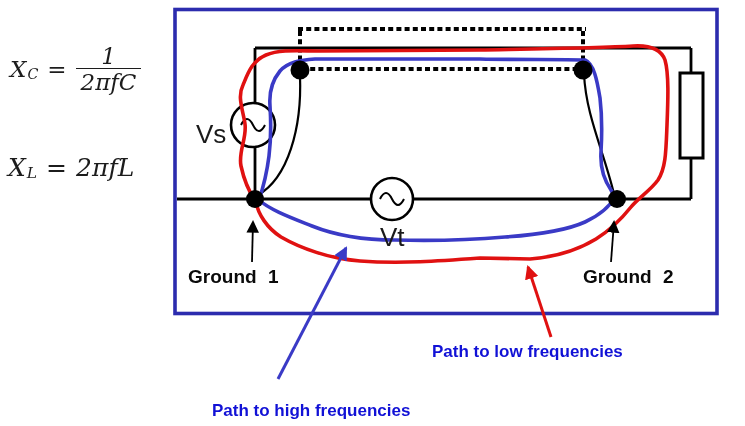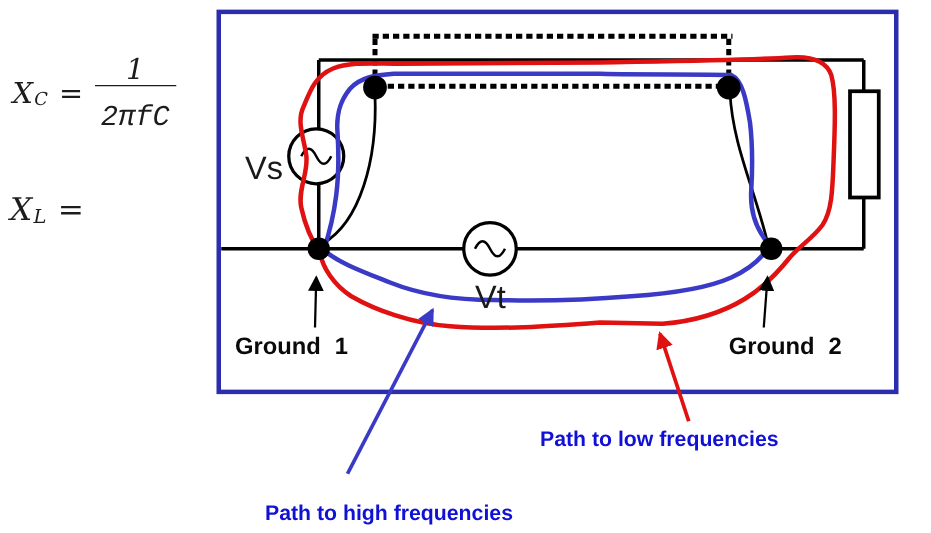--- a/index.html
+++ b/index.html
@@ -6,21 +6,21 @@
   #canvas{position:relative;width:745px;height:426px;background:#ffffff;overflow:hidden;
           font-family:"Liberation Sans", sans-serif;}
   
   .formula{position:absolute;color:#1c1c1c;font-family:"DejaVu Serif", serif;
            font-style:italic;display:flex;align-items:center;}
   .formula .fvar{display:inline-flex;align-items:baseline;}
   .formula sub{font-size:0.62em;font-style:italic;transform:translateY(2px);margin-left:1px;}
   .formula .feq{font-style:normal;margin:0 9px;}
   .frac{display:inline-flex;flex-direction:column;align-items:center;line-height:1.05;}
   .frac .num{padding:0 4px;}
-  .frac .den{border-top:1.9px solid #1c1c1c;padding:13px 5px 0 5px;font-family:Liberation Mono, monospace;}
+  .frac .den{border-top:1.9px solid #1c1c1c;padding:1px 5px 0 5px;}
   #formula-xc{left:10px;top:44px;font-size:23px;}
   #formula-xl{left:8px;top:153px;font-size:25px;}
   svg{position:absolute;left:0;top:0;}
   svg text{font-family:"Liberation Sans", sans-serif;}
   .srclabel{font-size:26px;fill:#1a1a1a;}
   .gndlabel{font-size:19px;font-weight:bold;fill:#0a0a0a;word-spacing:6px;}
   .pathlabel{font-size:17px;font-weight:bold;fill:#1111d6;}
 </style>
 </head>
 <body>
@@ -38,20 +38,21 @@
       <span class="den">2πfC</span>
     </span>
   </div>
 
   <div id="formula-xl" class="formula">
     <span class="fvar">
         <span>X</span>
         <sub>L</sub>
       </span>
     <span class="feq">=</span>
+    <span>2πfL</span>
   </div>
 
   <svg width="745" height="426" viewBox="0 0 745 426">
     <defs>
       <marker id="arr-blk" viewBox="0 0 10 10" refX="8.5" refY="5" markerWidth="7" markerHeight="7" orient="auto">
         <path d="M0,0 L10,5 L0,10 Z" fill="#000"></path>
       </marker>
       <marker id="arr-blue" viewBox="0 0 10 10" refX="8.5" refY="5" markerWidth="4.6" markerHeight="4.6" orient="auto">
         <path d="M0,0 L10,5 L0,10 Z" fill="#3a3ac6"></path>
       </marker>

